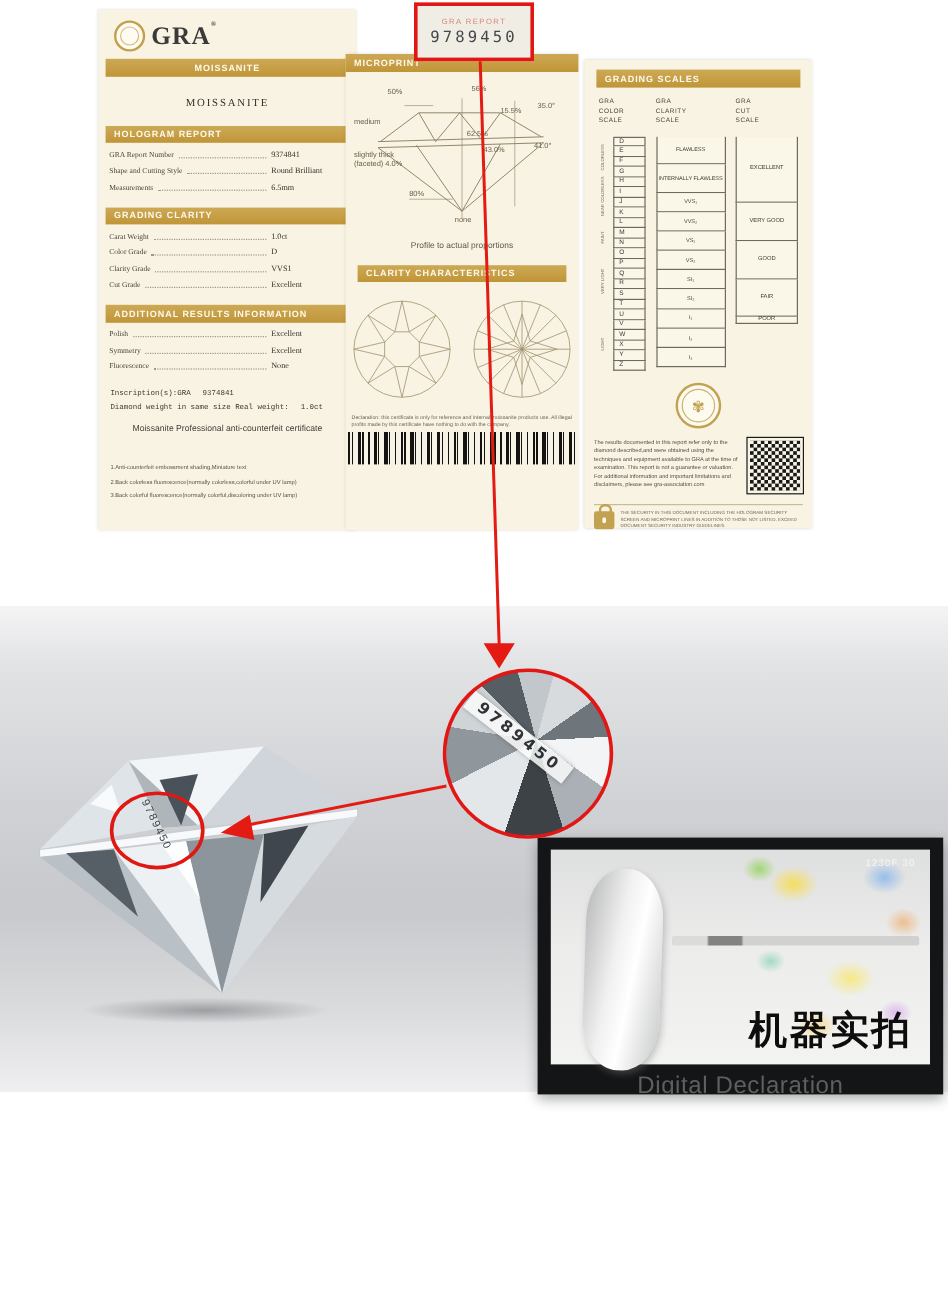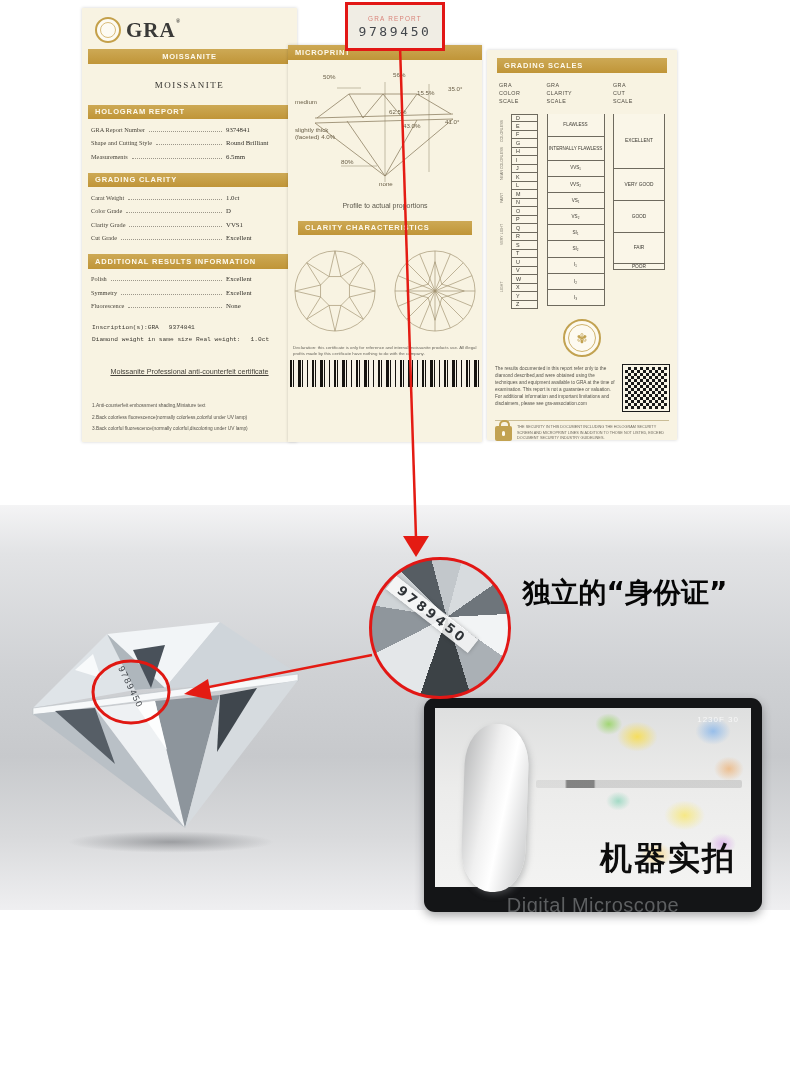--- a/index.html
+++ b/index.html
@@ -25,21 +25,21 @@
   .band-inset{margin:0 6px;}
   .stone-type{text-align:center;font-family:"Liberation Serif",serif;font-size:9px;letter-spacing:1.5px;
               color:#33322e;margin:16px 0 15px;}
   .kv{display:flex;align-items:flex-end;padding:0 9px;margin-top:6.5px;font-family:"Liberation Serif",serif;
       font-size:6.3px;color:#4b473d;}
   .kv .lead{flex:1;border-bottom:1px dotted #9d9residual;border-bottom:1px dotted #9d988a;margin:0 4px 1px 4px;height:5px;}
   .kv .val{width:62px;font-size:6.8px;color:#33312b;}
   .sec-gap{margin-top:13px;}
   .inscr-block{margin:15px 10px 0;font-family:"Liberation Mono",monospace;font-size:6.2px;color:#3d3a33;}
   .inscr-line{display:flex;gap:10px;margin-top:5px;}
-  .cert-line{margin-top:24px;font-family:"Liberation Sans",sans-serif;font-size:7.2px;color:#44413a;text-align:center;text-decoration:underline;}
+  .cert-line{margin-top:9px;font-family:"Liberation Sans",sans-serif;font-size:7.2px;color:#44413a;text-align:center;}
   .notes{margin:24px 10px 0;font-size:4.8px;color:#55524a;line-height:2.4;}
 
   
   .prop-wrap{position:relative;width:176px;height:122px;margin:14px auto 0;}
   .prop-label{position:absolute;font-size:6.2px;color:#6b6049;line-height:1.25;}
   .prop-caption{text-align:center;font-size:7px;color:#5c584c;margin-top:6px;}
   .clarity-band{margin:12px 10px 0;}
   .plots{display:flex;justify-content:center;gap:16px;margin-top:14px;}
   .decl{margin:12px 5px 0;font-size:4.4px;color:#6a675e;line-height:1.4;}
   .barcode{height:27px;margin:3px 2px 0;background:
@@ -99,21 +99,21 @@
       border:3px solid #e21715;overflow:hidden;z-index:5;
       background:conic-gradient(from 15deg at 55% 42%,#d7dbde 0 40deg,#6e757b 0 72deg,#f2f4f5 0 110deg,
       #aab0b5 0 148deg,#3c4246 0 184deg,#e4e7e9 0 228deg,#8f969c 0 264deg,#cfd4d7 0 300deg,#565d63 0 330deg,#c2c7cb 0 360deg);}
   .mag-strip{position:absolute;left:8px;top:46px;transform:rotate(38deg);background:rgba(250,250,250,.85);
       padding:1px 10px;font-size:13px;font-weight:bold;color:#2f3337;letter-spacing:3px;
       font-family:"DejaVu Sans",sans-serif;box-shadow:0 0 4px rgba(0,0,0,.25);}
   .headline{position:absolute;left:468px;top:52px;width:314px;text-align:center;color:#060606;
       font-family:"DejaVu Sans",sans-serif;font-weight:bold;font-size:28px;line-height:1.1;}
   .headline .h2{margin-top:21px;}
 
-  .monitor{position:absolute;left:424px;top:193px;width:338px;height:214px;background:#141517;border-radius:11px;
+  .monitor{position:absolute;left:448px;top:193px;width:338px;height:214px;background:#141517;border-radius:0;
       overflow:hidden;box-shadow:0 4px 10px rgba(40,42,46,.4);}
   .screen{position:absolute;left:11px;top:10px;right:11px;bottom:25px;background:
       radial-gradient(30px 22px at 64% 16%,rgba(250,220,60,.8),rgba(250,220,60,0) 68%),
       radial-gradient(20px 16px at 55% 9%,rgba(140,210,80,.75),rgba(140,210,80,0) 68%),
       radial-gradient(26px 20px at 88% 13%,rgba(90,160,240,.55),rgba(90,160,240,0) 68%),
       radial-gradient(22px 18px at 93% 34%,rgba(240,150,60,.5),rgba(240,150,60,0) 68%),
       radial-gradient(30px 22px at 79% 60%,rgba(250,230,90,.7),rgba(250,230,90,0) 68%),
       radial-gradient(18px 14px at 58% 52%,rgba(90,200,160,.5),rgba(90,200,160,0) 68%),
       radial-gradient(24px 18px at 70% 82%,rgba(250,200,80,.6),rgba(250,200,80,0) 68%),
       radial-gradient(20px 16px at 91% 76%,rgba(200,120,230,.45),rgba(200,120,230,0) 68%),
@@ -396,31 +396,30 @@
       <polygon points="60,70 78,54 86,78" fill="#f8fafb"></polygon>
       <ellipse cx="116" cy="92" rx="38" ry="31" fill="none" stroke="#e01812" stroke-width="3"></ellipse>
       <text transform="translate(103,68) rotate(64)" font-size="9" letter-spacing="1.5" fill="#2e3338" opacity="0.9">9789450</text>
     </svg>
 
     <div class="magnifier">
       <div class="mag-strip">9789450</div>
     </div>
 
     <div class="headline">
-      <div class="h2">独立的“身份证”</div>
     </div>
 
     <div class="monitor">
       <div class="screen">
         <div class="probe"></div>
         <div class="girdle-line"></div>
         <div class="mon-status">1230F 30</div>
         <div class="mon-badge">机器实拍</div>
       </div>
-      <div class="bezel-label">Digital Microscope</div>
+      <div class="bezel-label">Digital Declaration</div>
     </div>
   </div>
 
   <svg class="annotations">
     <line x1="400" y1="46" x2="416" y2="538" stroke="#e41b13" stroke-width="2.5"></line>
     <polygon points="403,536 429,536 416,557" fill="#e41b13"></polygon>
     <line x1="372" y1="655" x2="204" y2="688" stroke="#e41b13" stroke-width="2.5"></line>
     <polygon points="184,694 208,679 212,700" fill="#e41b13"></polygon>
   </svg>
 

